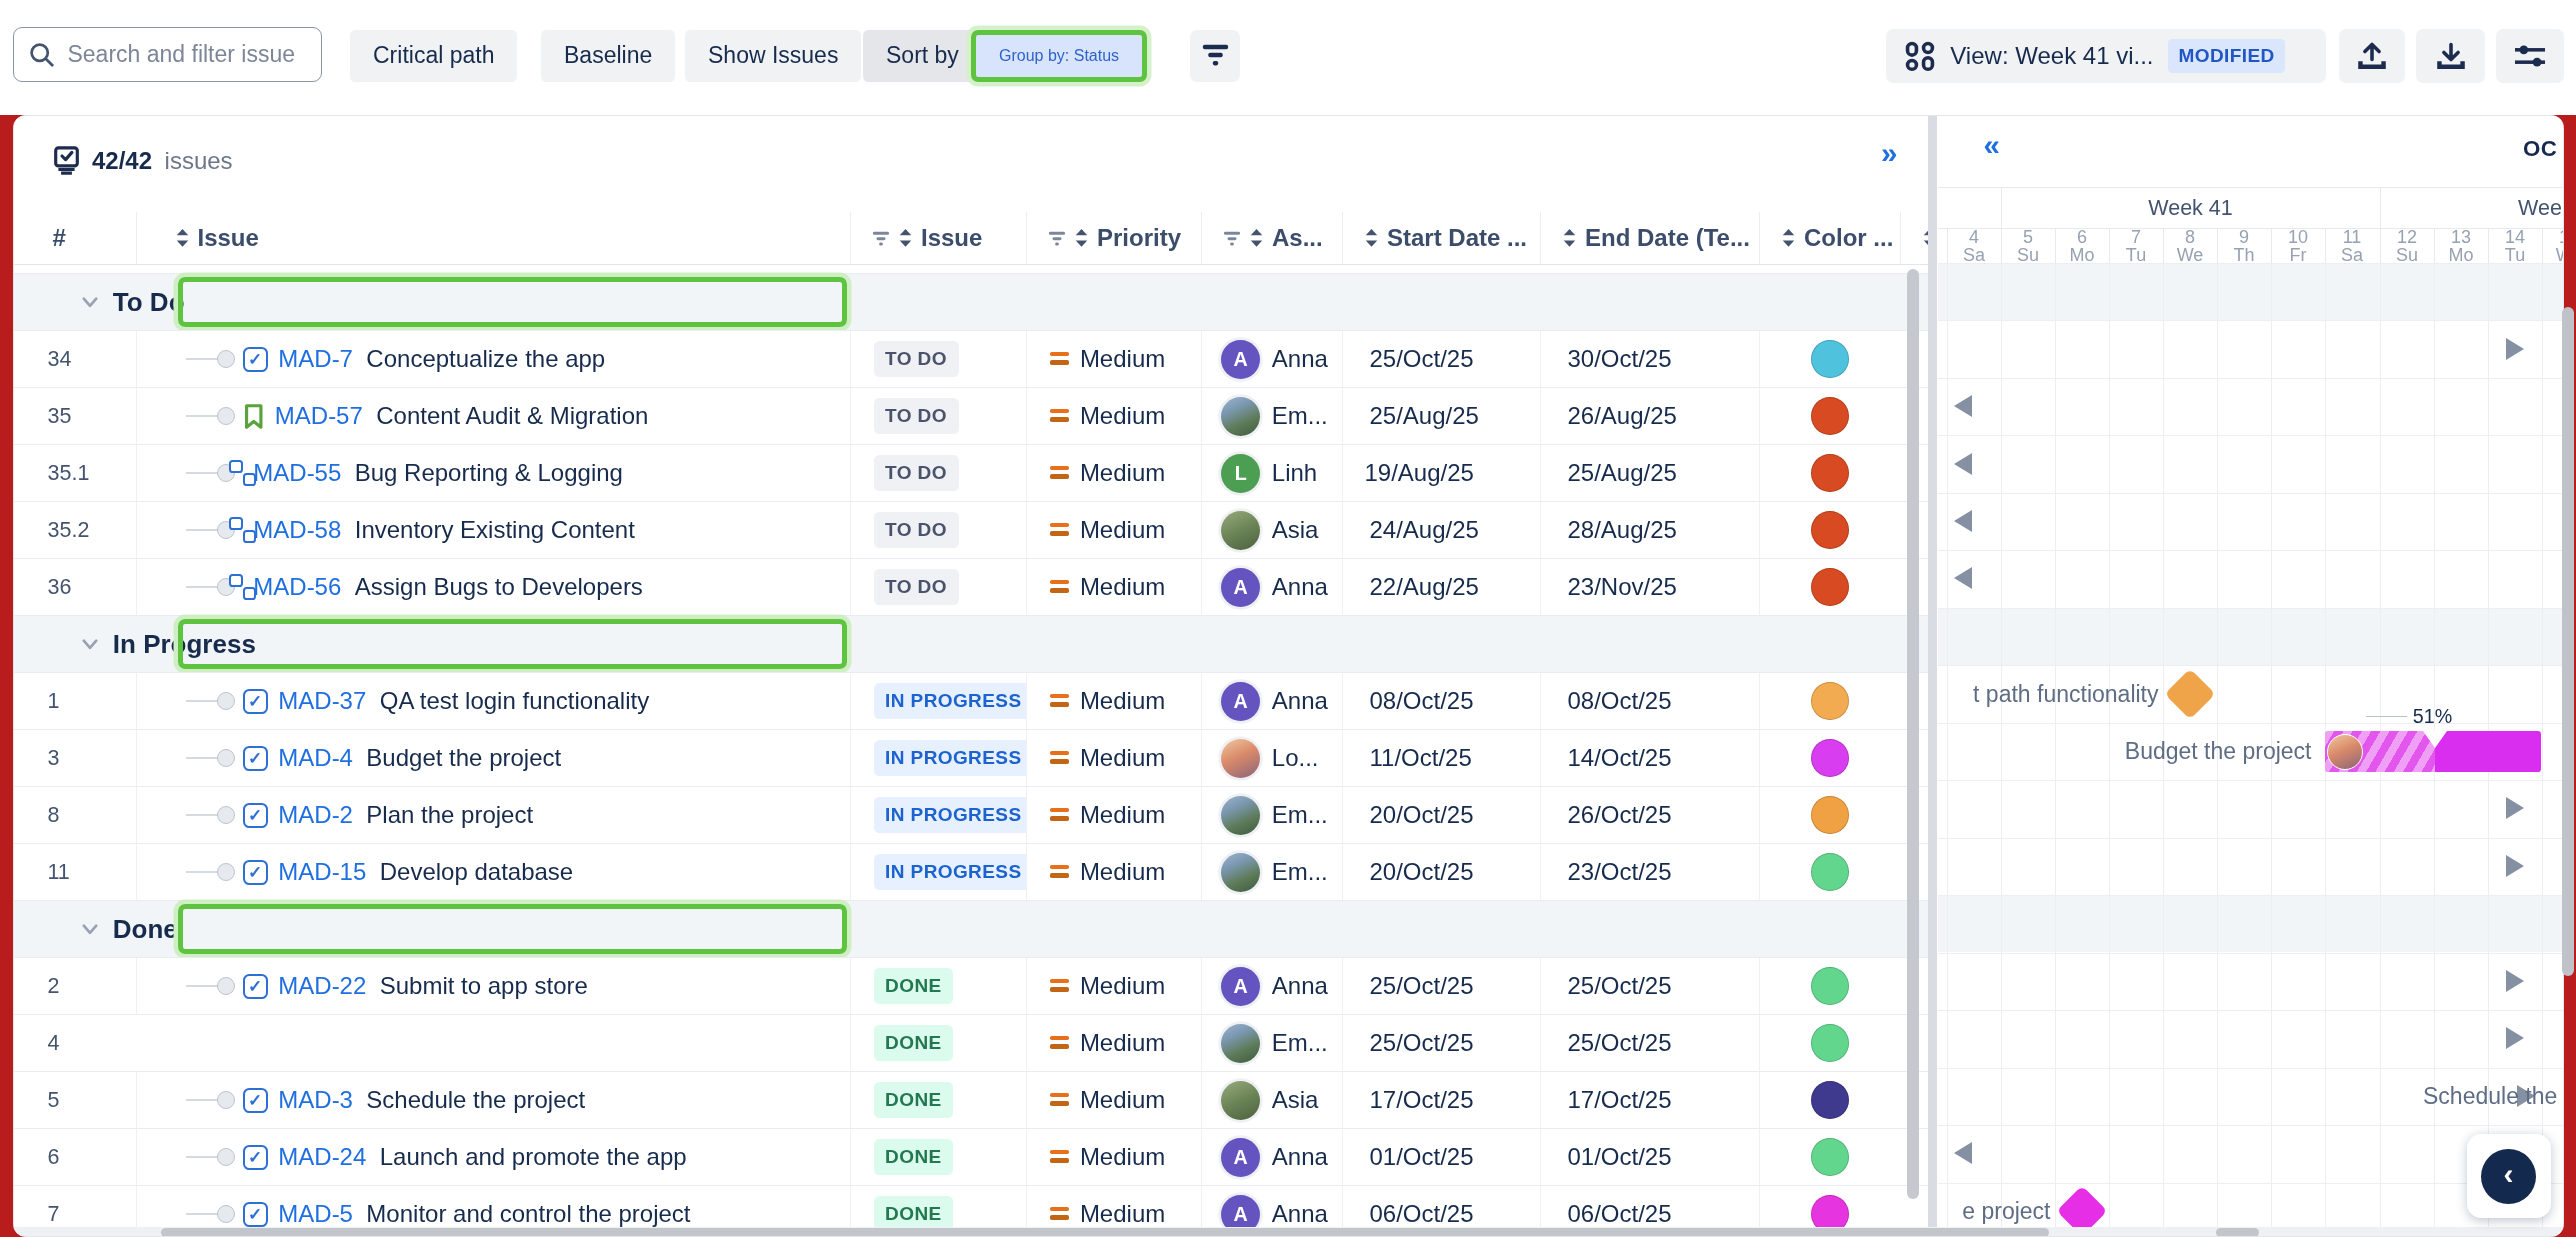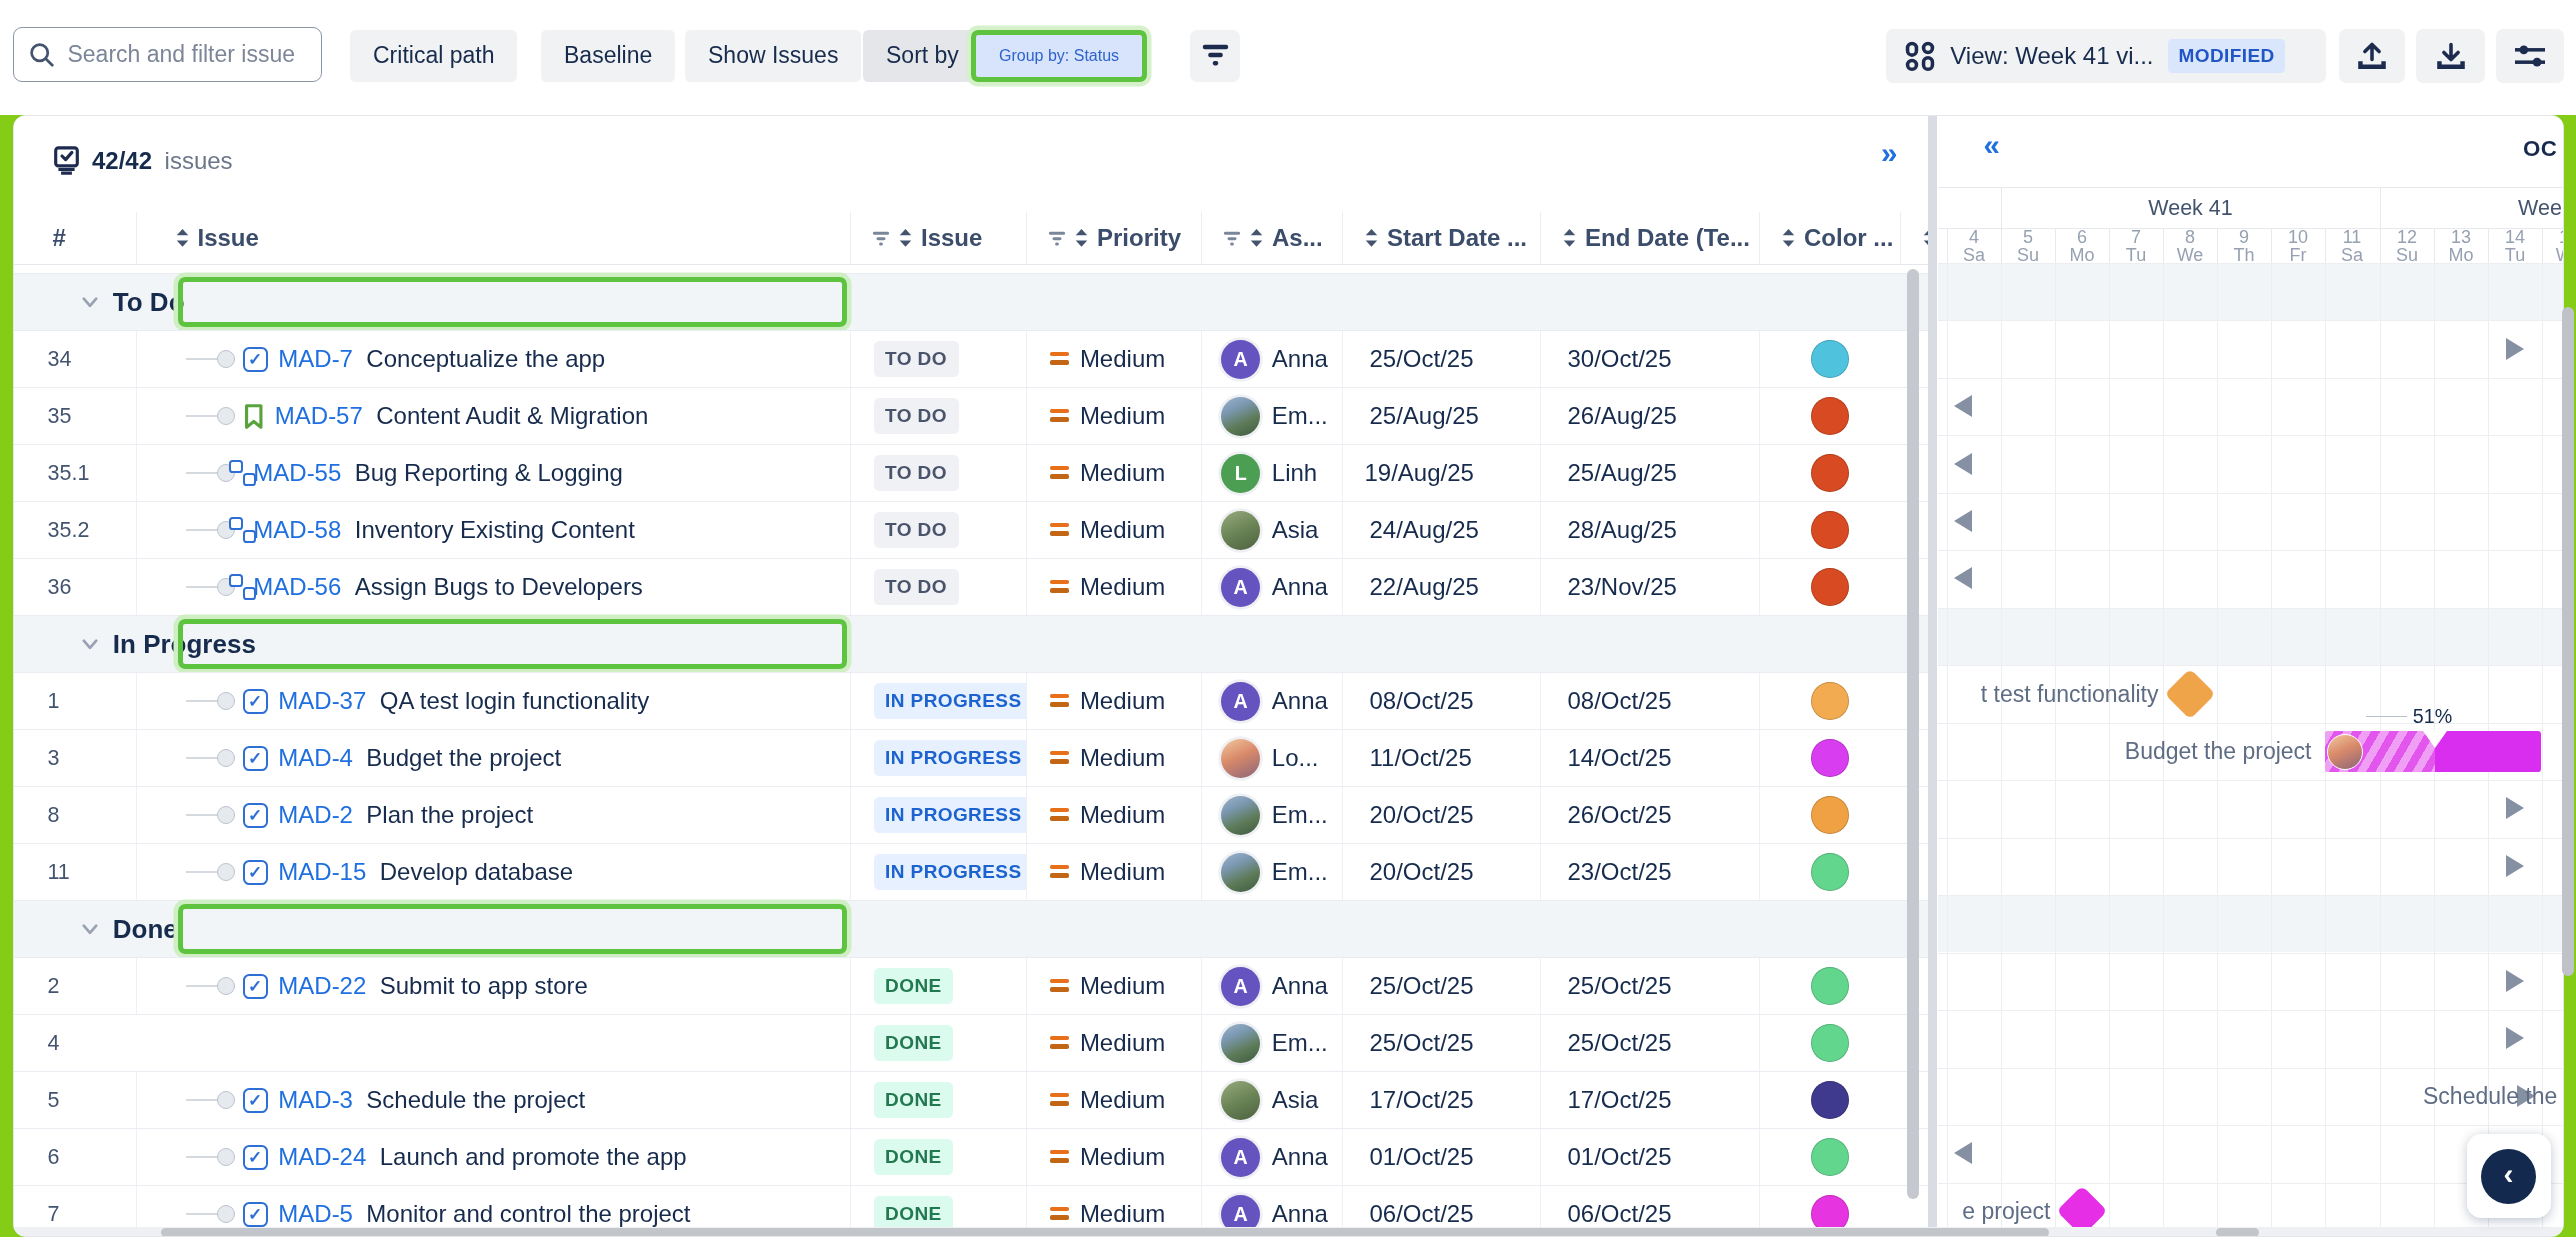--- a/index.html
+++ b/index.html
@@ -1,16 +1,16 @@
 <!DOCTYPE html>
 <html style="font-size:14.3px"><head>
 <meta charset="utf-8">
 <style>
   html,body{margin:0;padding:0;background:#fff;}
-  .stage{position:relative;width:2576px;height:1237px;background:#84cc16;overflow:hidden;
+  .stage{position:relative;width:2576px;height:1237px;background:#b91c1c;overflow:hidden;
          font-family:"Liberation Sans",sans-serif;color:#172b4d;}
 
   
   .toolbar{position:absolute;left:0;top:0;width:100%;height:115px;background:#fff;}
   .search-box{position:absolute;left:12.5px;top:27px;width:309px;height:55px;border:1.8px solid #8a95a6;
               border-radius:9px;display:flex;align-items:center;gap:10.7px;padding:0 14.3px;box-sizing:border-box;background:#fff;}
   .search-box input{border:none;outline:none;font:23px "Liberation Sans",sans-serif;color:#172b4d;width:100%;background:transparent;}
   .search-box input::placeholder{color:#7c8698;}
   .tb-btn{position:absolute;top:29.5px;height:52px;background:#f1f2f4;border-radius:5.4px;display:flex;
           align-items:center;justify-content:center;font-size:23px;color:#172b4d;white-space:nowrap;padding:0 23px;box-sizing:border-box;}
@@ -822,21 +822,21 @@
           <div class="ghline" style="top: 747px;"></div>
           <div class="ghline" style="top: 805px;"></div>
           <div class="ghline" style="top: 862px;"></div>
           <div class="ghline" style="top: 920px;"></div>
           <div class="arrow right" style="left: 568px; top: 75px;"></div>
           <div class="arrow left" style="left: 16px; top: 132px;"></div>
           <div class="arrow left" style="left: 16px; top: 190px;"></div>
           <div class="arrow left" style="left: 16px; top: 247px;"></div>
           <div class="arrow left" style="left: 16px; top: 304px;"></div>
           <div class="diamond" style="left: 234px; top: 413px; background: rgb(240, 164, 74);"></div>
-          <div class="g-label" style="right: 406px; top: 418px;">t test functionality</div>
+          <div class="g-label" style="right: 406px; top: 418px;">t path functionality</div>
           <div class="gbar" style="left: 387px; top: 468px; width: 216px;">
             <div class="prog" style="width: 110px;"></div>
             <div class="rest" style="width: 106px; background: rgb(217, 45, 240);"></div>
             <div class="bavatar" style="background: linear-gradient(155deg, rgb(242, 201, 160) 0%, rgb(217, 138, 106) 45%, rgb(138, 100, 120) 100%);"></div>
             <div class="notch" style="left: 98px; top: 0px;"></div>
           </div>
           <div class="pct" style="left: 428px; top: 442px;">
             <span>51%</span>
           </div>
           <div class="g-label" style="right: 253px; top: 475px;">Budget the project</div>

